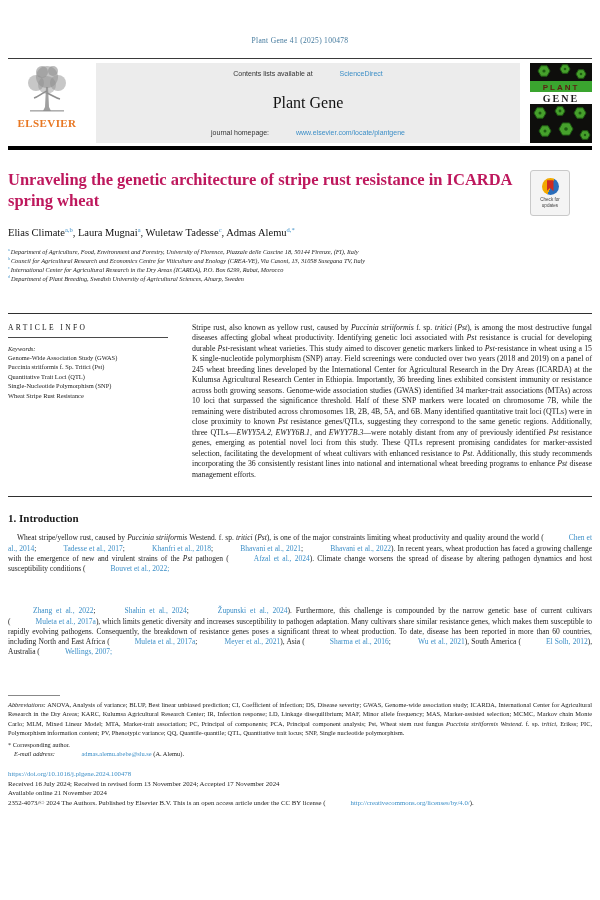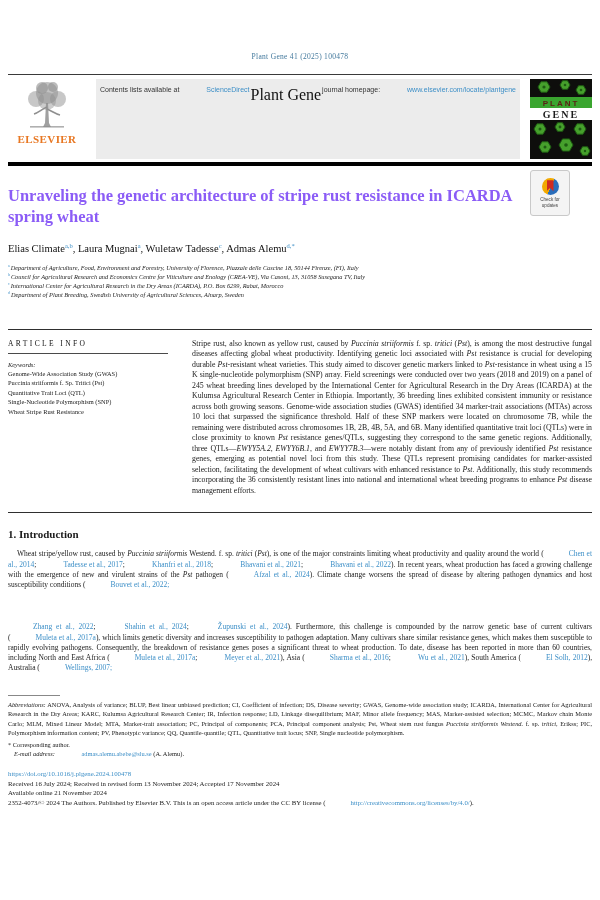--- a/index.html
+++ b/index.html
@@ -2,35 +2,35 @@
 <html><head>
 <meta charset="utf-8">
 <style>
   html,body{margin:0;padding:0;background:#fff;}
   .page{
     width:600px;height:900px;background:#fff;position:relative;overflow:hidden;
     font-family:"Liberation Serif",serif;color:#1b1b1b;box-sizing:border-box;
     padding:0 8px;
   }
   
-  .journal-ref{padding-top:52px;text-align:center;font-size:7.5px;color:#42789c;letter-spacing:.3px;}
+  .journal-ref{padding-top:36px;text-align:center;font-size:7.5px;color:#42789c;letter-spacing:.3px;}
   .top-rule{border-top:1.2px solid #3a3a3a;margin-top:13px;}
   
   .header-row{display:flex;margin-top:4px;height:80px;align-items:stretch;}
   .elsevier-box{width:78px;display:flex;flex-direction:column;align-items:center;justify-content:flex-start;padding-bottom:2px;}
   .elsevier-word{font-family:"Liberation Serif",serif;font-size:11px;font-weight:bold;color:#e87722;letter-spacing:.4px;margin-top:-2px;}
-  .header-center{flex:1;background:#ececec;margin:0 10px;display:flex;flex-direction:row;justify-content:space-between;
+  .header-center{flex:1;background:#ececec;margin:0 10px;display:flex;flex-direction:column;justify-content:space-between;
     text-align:center;font-family:"Liberation Sans",sans-serif;padding:7px 4px;}
   .contents-line{font-size:7px;color:#333;}
   .journal-title{font-family:"Liberation Serif",serif;font-size:16px;color:#111;}
   .homepage-line{font-size:7px;color:#333;}
   .cover-box{width:62px;}
   .thick-bar{height:3.5px;background:#000;margin-top:3px;}
   
-  .article-title{margin-top:19px;font-size:16.5px;font-weight:600;line-height:1.32;width:505px;color:#8b5cf6;}
+  .article-title{margin-top:19px;font-size:16.5px;font-weight:600;line-height:1.32;width:505px;color:#be185d;}
   .badge{position:absolute;right:30px;top:170px;width:38px;height:44px;background:#f4f4f4;border:1px solid #c9c9c9;border-radius:3px;
     display:flex;flex-direction:column;align-items:center;justify-content:center;gap:2px;}
   .badge-circle{width:17px;height:17px;border-radius:50%;background:linear-gradient(115deg,#f2a900 52%,#2a6ebb 48%);position:relative;}
   .badge-bookmark{position:absolute;width:7px;height:11px;background:#d12b1f;left:5px;top:2.5px;
     clip-path:polygon(0 0,100% 0,100% 100%,50% 70%,0 100%);}
   .badge-text{font-family:"Liberation Sans",sans-serif;font-size:4.6px;color:#444;text-align:center;line-height:1.25;}
   
   .authors-line{margin-top:15px;font-size:10.5px;color:#111;}
   .affiliations{margin-top:9px;font-size:6.3px;line-height:1.45;color:#222;}
   sup{font-size:.62em;line-height:0;}

